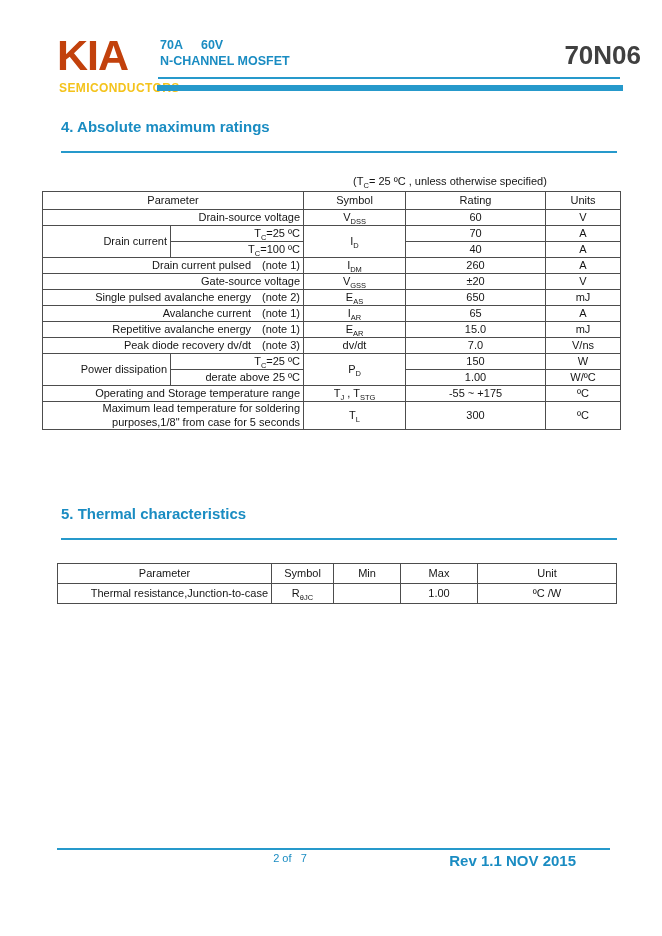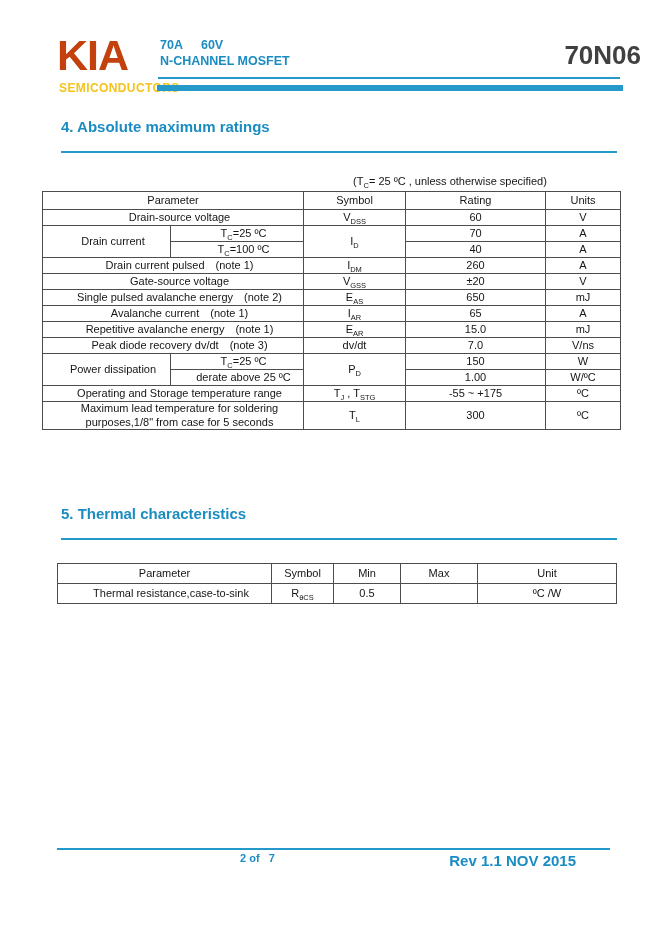--- a/index.html
+++ b/index.html
@@ -31,28 +31,28 @@
   table { border-collapse:collapse; table-layout:fixed; font-size:11px; color:#151515; }
   td, th { border:1px solid #4d4d4d; text-align:center; font-weight:normal;
            padding:0 3px; line-height:1.15; overflow:hidden; }
   sub { font-size:7.5px; line-height:0; }
   .t1 { left:42px; top:191px; width:578px; }
   .t1 tr { height:16px; }
   .t1 tr.hdr { height:18px; }
   .t1 tr.tall { height:28px; }
   .t2 { left:57px; top:563px; width:559px; }
   .t2 tr { height:20px; }
-  .la { text-align:center; padding-left:16px; }
+  .la { text-align:right; padding-left:16px; }
   .note { margin-left:11px; }
   .twoline { line-height:1.2; }
 
   
   .foot-rule { left:57px; top:848px; width:553px; height:2px; background:#2699cb; }
-  .foot-page { left:240px; top:852px; width:100px; font-size:11px;
-               font-weight:bold; color:#1a8cc2; white-space:pre; }
+  .foot-page { left:240px; top:852px; width:100px; text-align:center; font-size:11px;
+               font-weight:normal; color:#1a8cc2; white-space:pre; }
   .foot-rev { left:400px; top:852px; width:176px; text-align:right; font-size:15px;
               font-weight:bold; color:#1a8cc2; }
 </style>
 </head>
 <body>
 
 <div class="abs logo">KIA</div>
 <div class="abs tagline">SEMICONDUCTORS</div>
 <div class="abs specs">
   <div><span>70A</span><span class="gap"></span><span>60V</span></div>
@@ -177,24 +177,24 @@
     </colgroup>
   <tbody>
       <tr>
     <th>Parameter</th>
     <th>Symbol</th>
     <th>Min</th>
     <th>Max</th>
     <th>Unit</th>
   </tr>
   <tr>
-    <td class="la">Thermal resistance,case-to-sink</td>
-    <td><span>R</span><sub>θCS</sub></td>
-    <td>0.5</td>
+    <td class="la">Thermal resistance,Junction-to-case</td>
+    <td><span>R</span><sub>θJC</sub></td>
     <td></td>
+    <td>1.00</td>
     <td>ºC /W</td>
   </tr>
 </tbody>
   </table>
 
 <div class="abs foot-rule"></div>
 <div class="abs foot-page">2 of   7</div>
 <div class="abs foot-rev">Rev 1.1 NOV 2015</div>
 
 </body></html>

